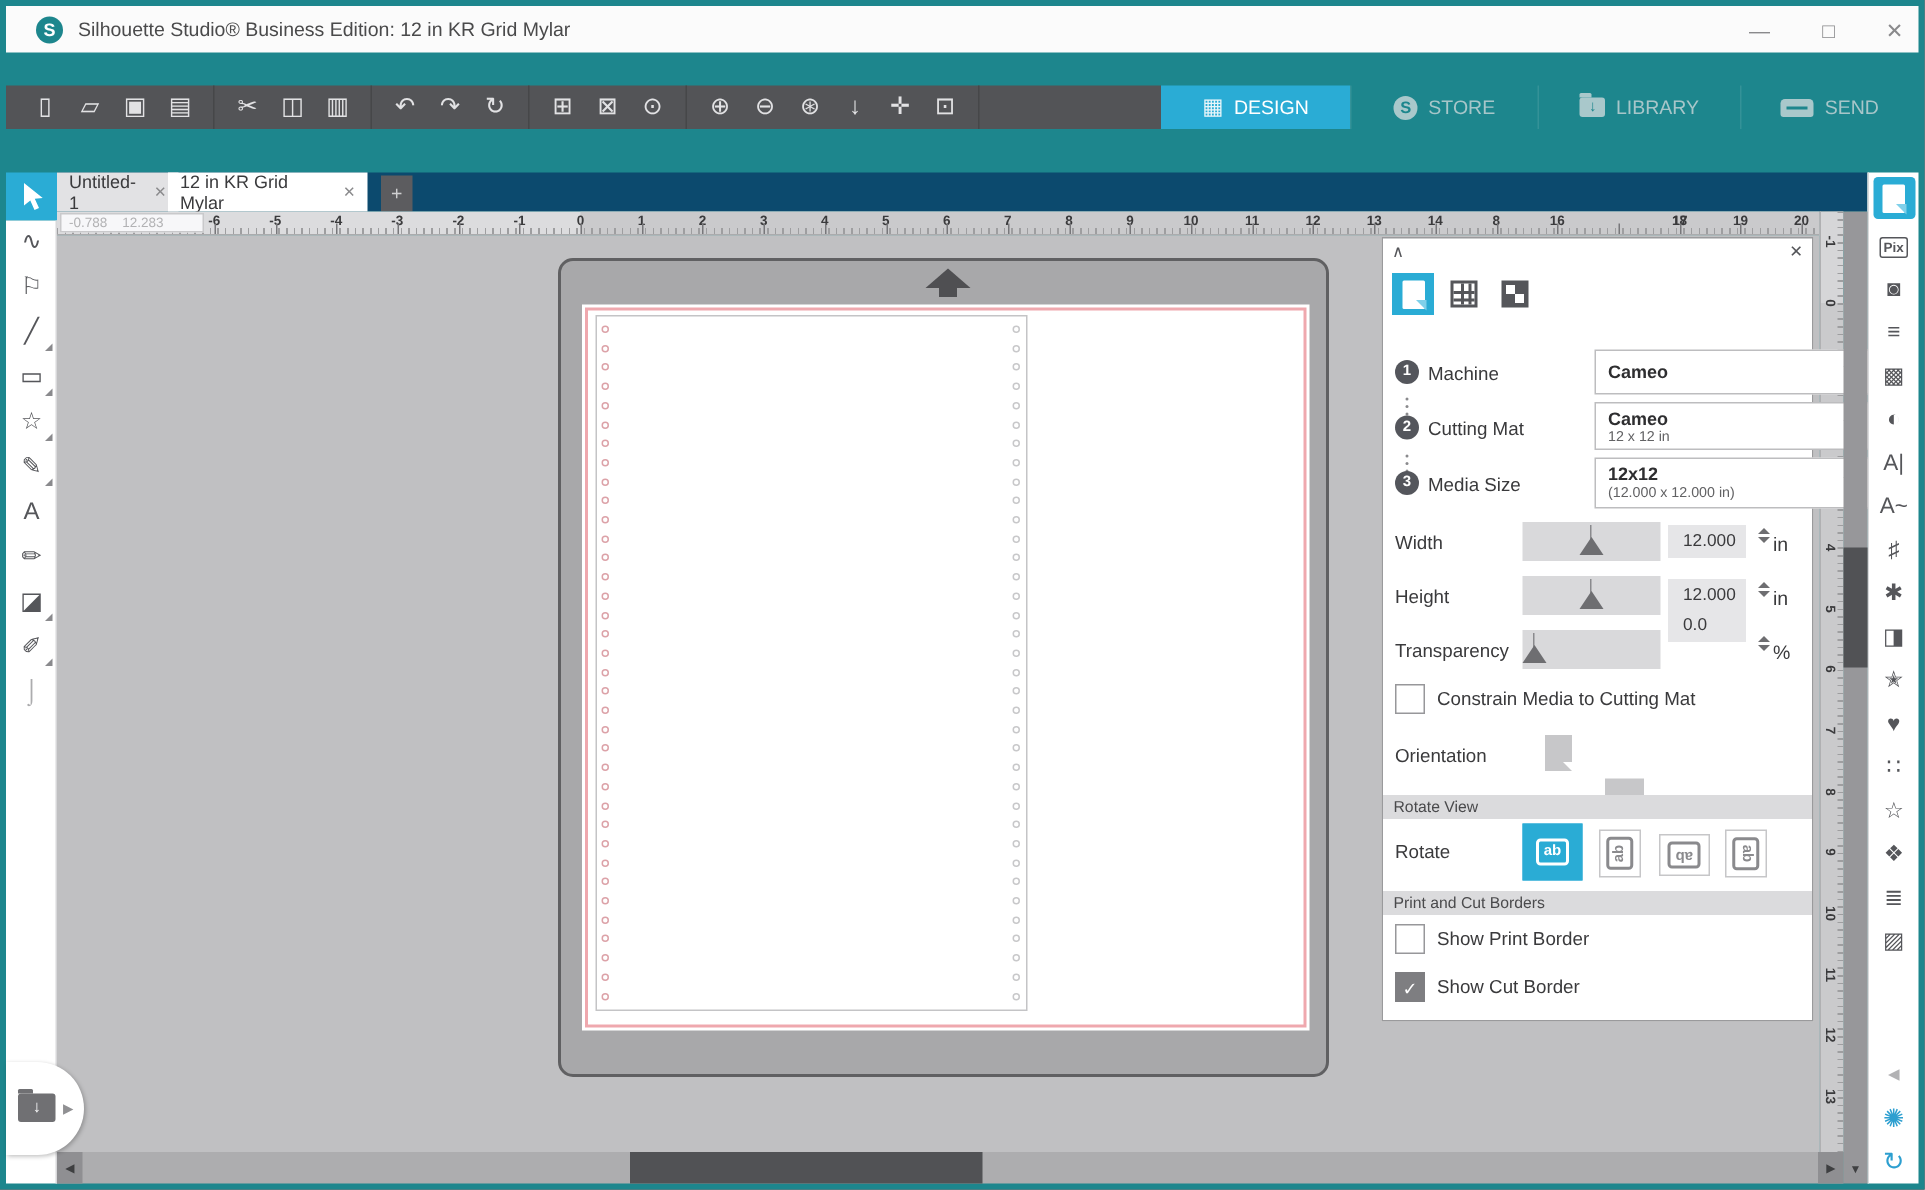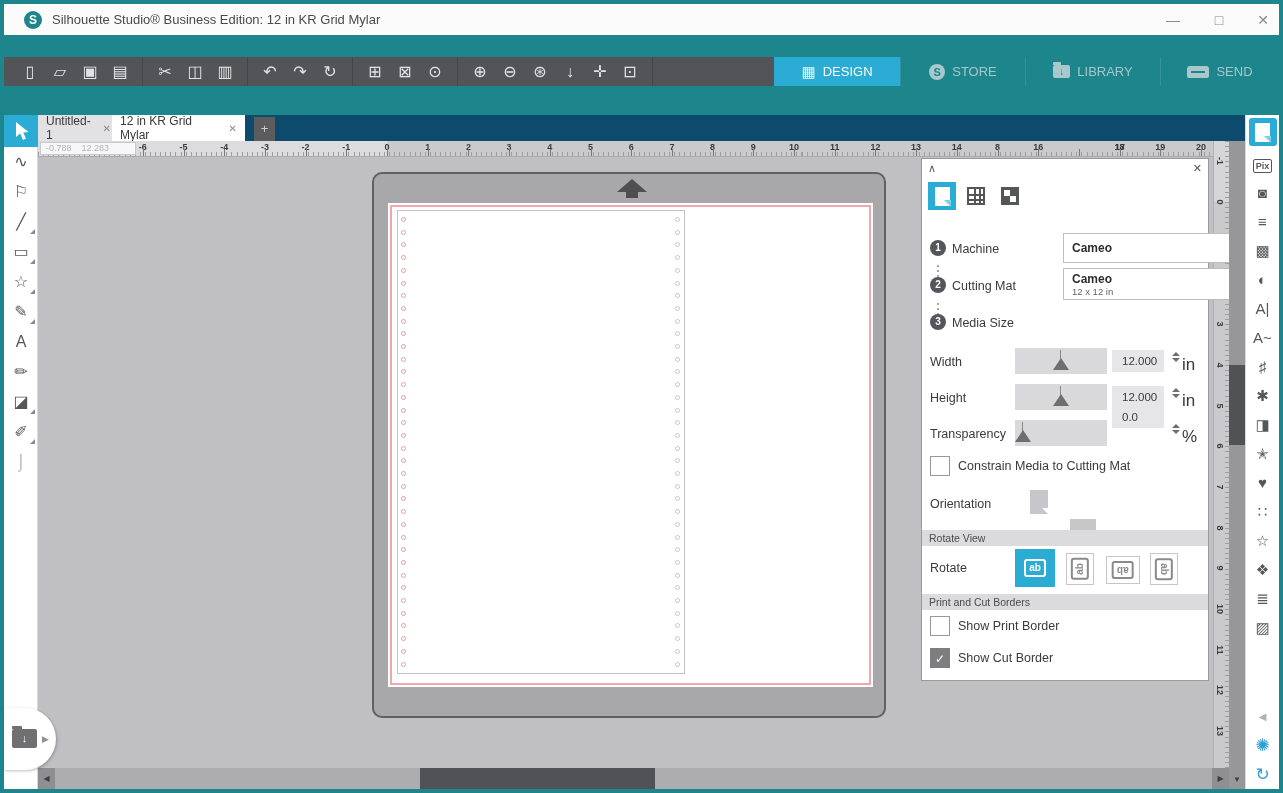--- a/index.html
+++ b/index.html
@@ -171,21 +171,21 @@
   .dd-main { font-size:12px; font-weight:bold; color:#2E2E30; padding-left:8px; }
   .dd-sub { font-size:9.5px; color:#626264; padding-left:8px; }
   .dd-caret { position:absolute; right:8px; top:50%; margin-top:-4px; width:0; height:0;
               border-left:7px solid transparent; border-right:7px solid transparent; border-top:9px solid #8A8A8D; }
   .slider { left:93px; width:92px; height:26px; background:#D9D9DB; }
   .sl-thumb { position:absolute; bottom:4px; width:0; height:0; border-left:8px solid transparent;
               border-right:8px solid transparent; border-bottom:12px solid #6E6E71; }
   .sl-line { position:absolute; top:2px; bottom:4px; width:1px; background:#8A8A8D; }
   .valbox { width:52px; height:22px; background:#E6E6E8; font-size:11.5px; color:#3A3A3C;
             line-height:22px; padding-left:10px; }
-  .punit { font-size:17px; color:#3A3A3C; }
+  .punit { font-size:13px; color:#3A3A3C; }
   .checkbox { width:20px; height:20px; background:#FFF; border:1px solid #97979A; }
   .checkbox.checked { background:#7E7E81; border-color:#7E7E81; color:#FFF; font-size:12px;
                       text-align:center; line-height:20px; }
   .orient-page { background:#C7C7C9; position:relative; }
   .orient-page::after { content:""; position:absolute; right:0; bottom:0; width:0; height:0;
                         border-left:6px solid transparent; border-top:6px solid #FFF; }
   .rot-btn { border:1px solid #C6C6C8; background:#FFF; display:flex; align-items:center; justify-content:center; }
   .rot-btn.active { background:#2AACD5; border-color:#2AACD5; }
   .abbox { border:2px solid #8A8A8D; border-radius:3px; padding:0 3px; font-size:10px; font-weight:bold;
            color:#8A8A8D; line-height:14px; }
@@ -489,20 +489,25 @@
       <span class="dd-caret"></span>
     </div>
     <div class="abs dotcol" style="left:15px;top:144px">
         <i></i>
         <i></i>
         <i></i>
       </div>
 
     <div class="abs badge" style="left:8px;top:155px">3</div>
     <div class="abs plabel" style="left:30px;top:157px">Media Size</div>
+    <div class="abs dropdown" style="top:146px;height:34px">
+      <div class="dd-main" style="padding-top:3px">12x12</div>
+      <div class="dd-sub">(12.000 x 12.000 in)</div>
+      <span class="dd-caret"></span>
+    </div>
 
     <div class="abs plabel" style="left:8px;top:196px">Width</div>
     <div class="abs slider" style="top:189px">
       <span class="sl-line" style="left:45px"></span>
       <span class="sl-thumb" style="left:38px"></span>
     </div>
     <div class="abs valbox" style="left:190px;top:191px">12.000</div>
     <span class="abs stepper" style="left:246px;top:193px">
         <i class="up"></i>
         <i class="dn"></i>

